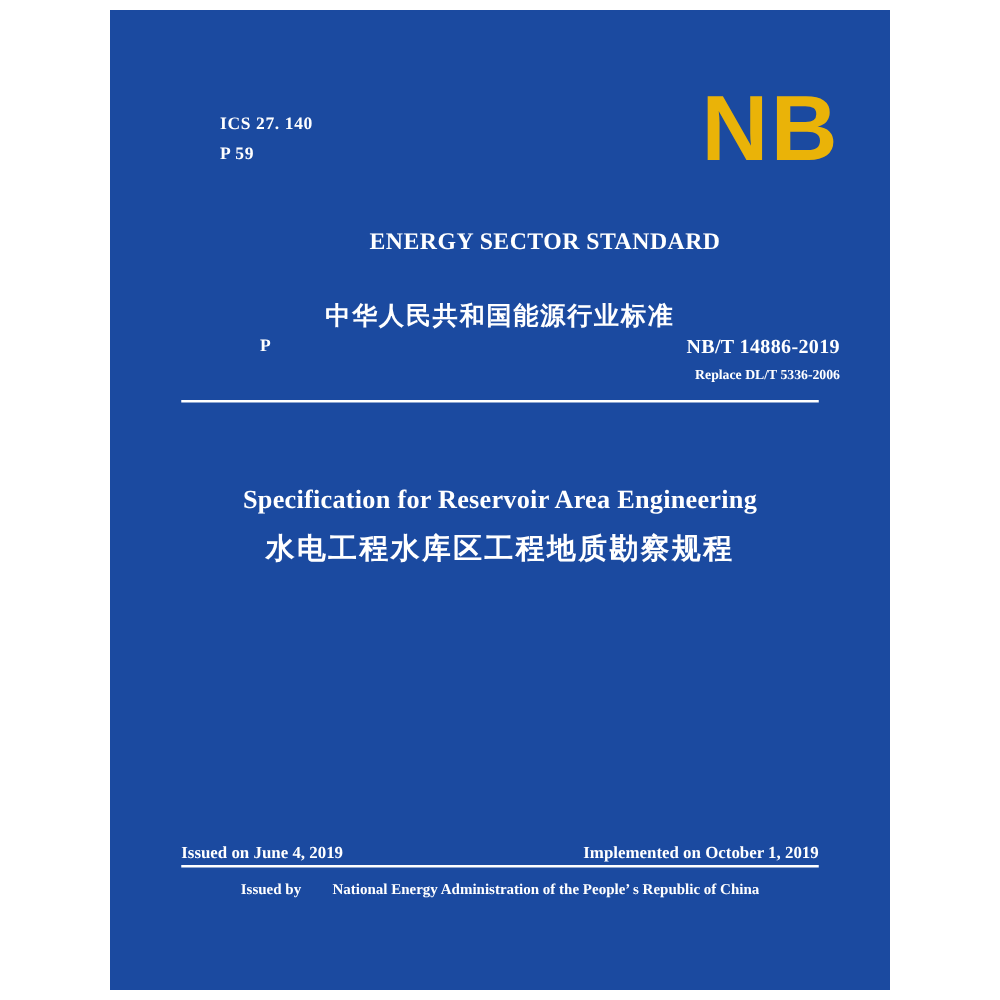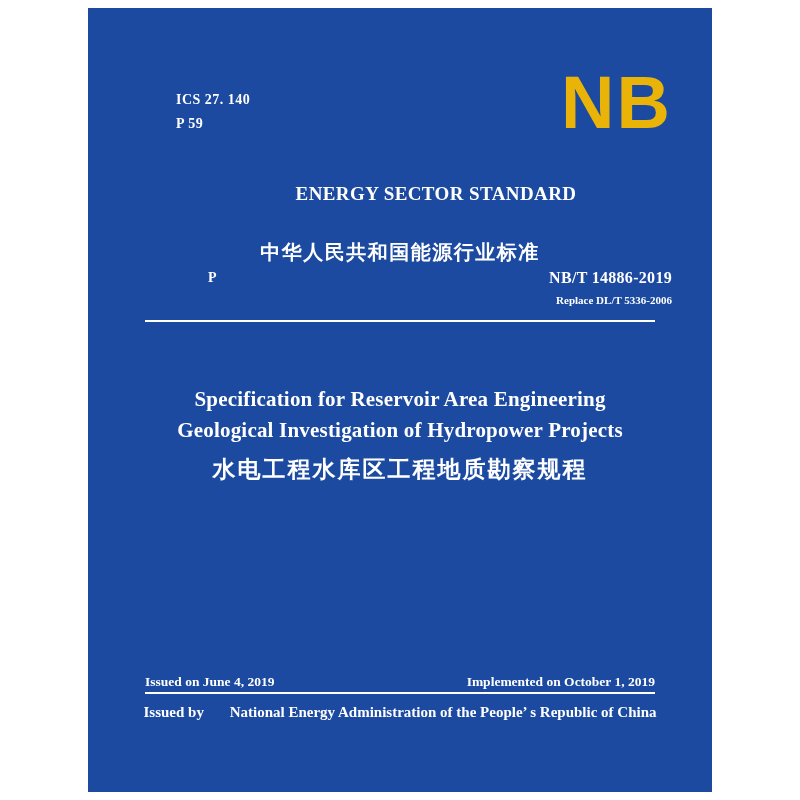--- a/index.html
+++ b/index.html
@@ -140,21 +140,21 @@
     font-size: 13.5px;
     gap: 46px;
   }
   .issued-by {
     position: absolute;
     left: 0;
     top: 696px;
     width: 624px;
     text-align: center;
     font-weight: bold;
-    font-size: 15px;
+    font-size: 12px;
   }
   .issued-by .label {
     margin-right: 22px;
   }
 </style>
 </head>
 <body>
 
 <div class="page">
   <div class="cover">
@@ -174,21 +174,20 @@
 
     <div class="p-mark">P</div>
 
     <div class="std-no">NB/T 14886-2019</div>
     <div class="replace">Replace DL/T 5336-2006</div>
 
     <div class="rule rule-top"></div>
 
     <div class="main-title">
       <div class="line">Specification for Reservoir Area Engineering</div>
-      <div class="line">Geological Investigation of Hydropower Projects</div>
       <div class="cn">水电工程水库区工程地质勘察规程</div>
     </div>
 
     <div class="issue-row">
       <span>Issued on June 4, 2019</span>
       <span>Implemented on October 1, 2019</span>
     </div>
 
     <div class="rule rule-bottom"></div>
 

